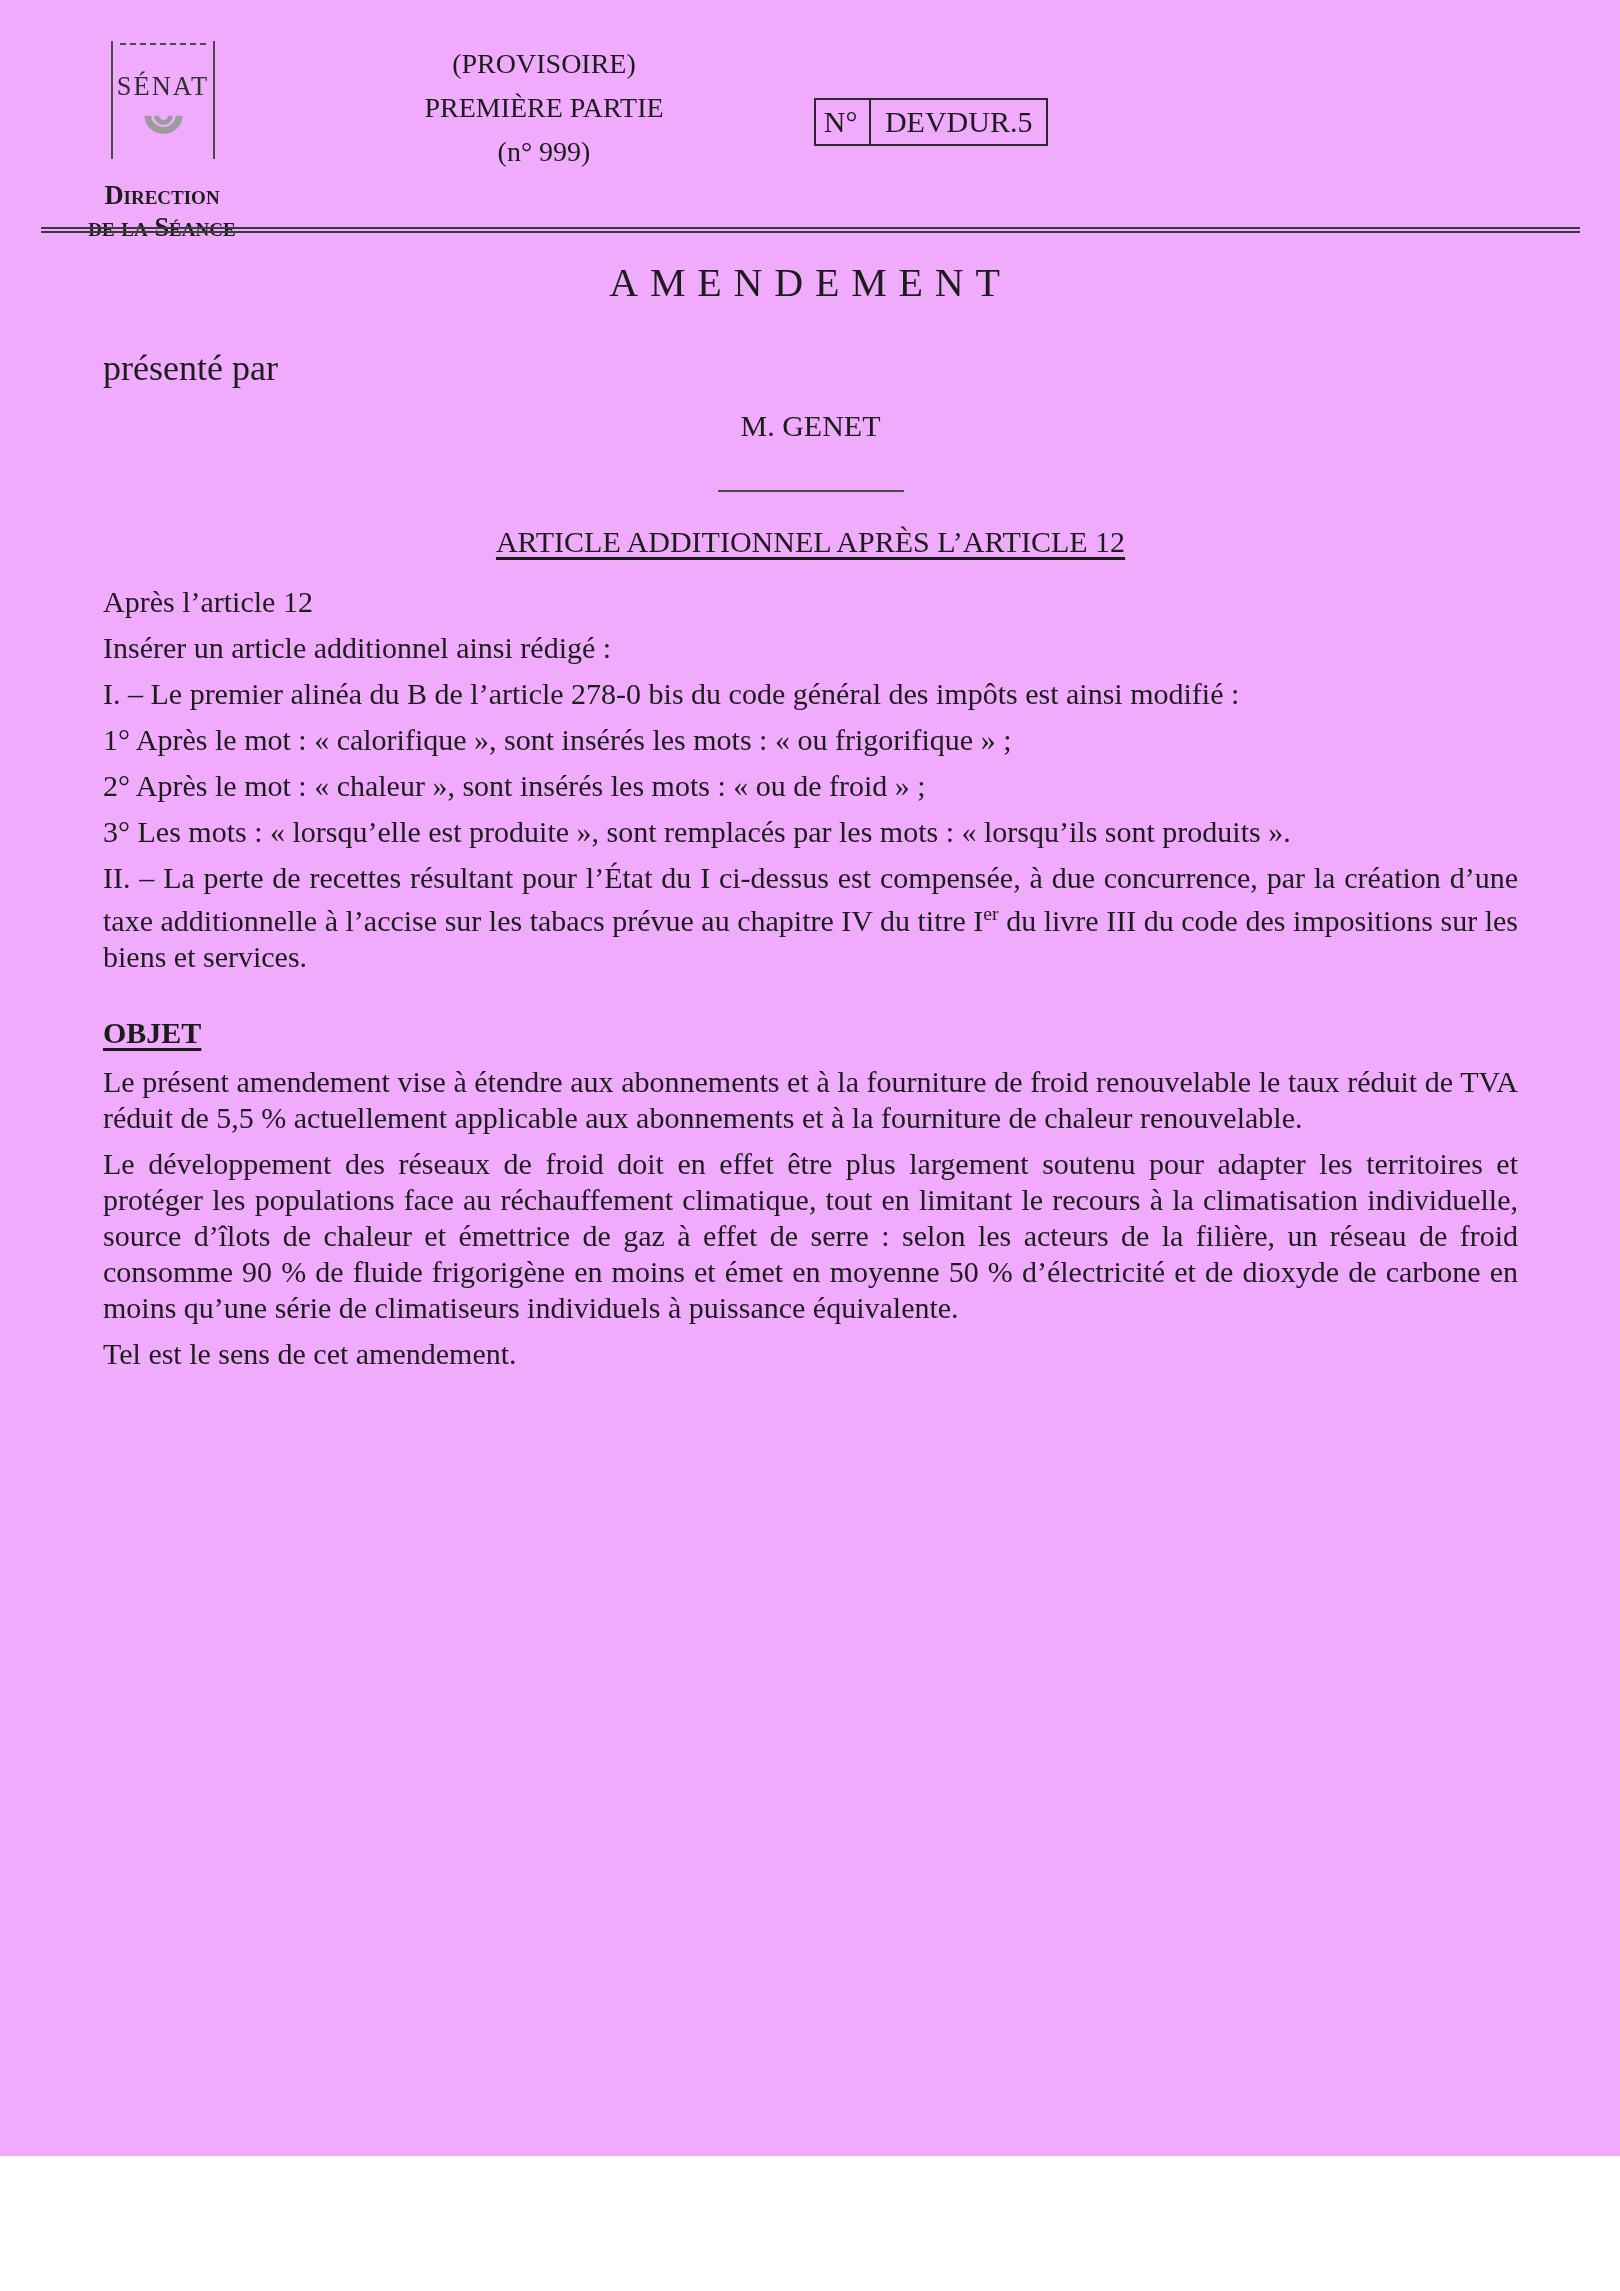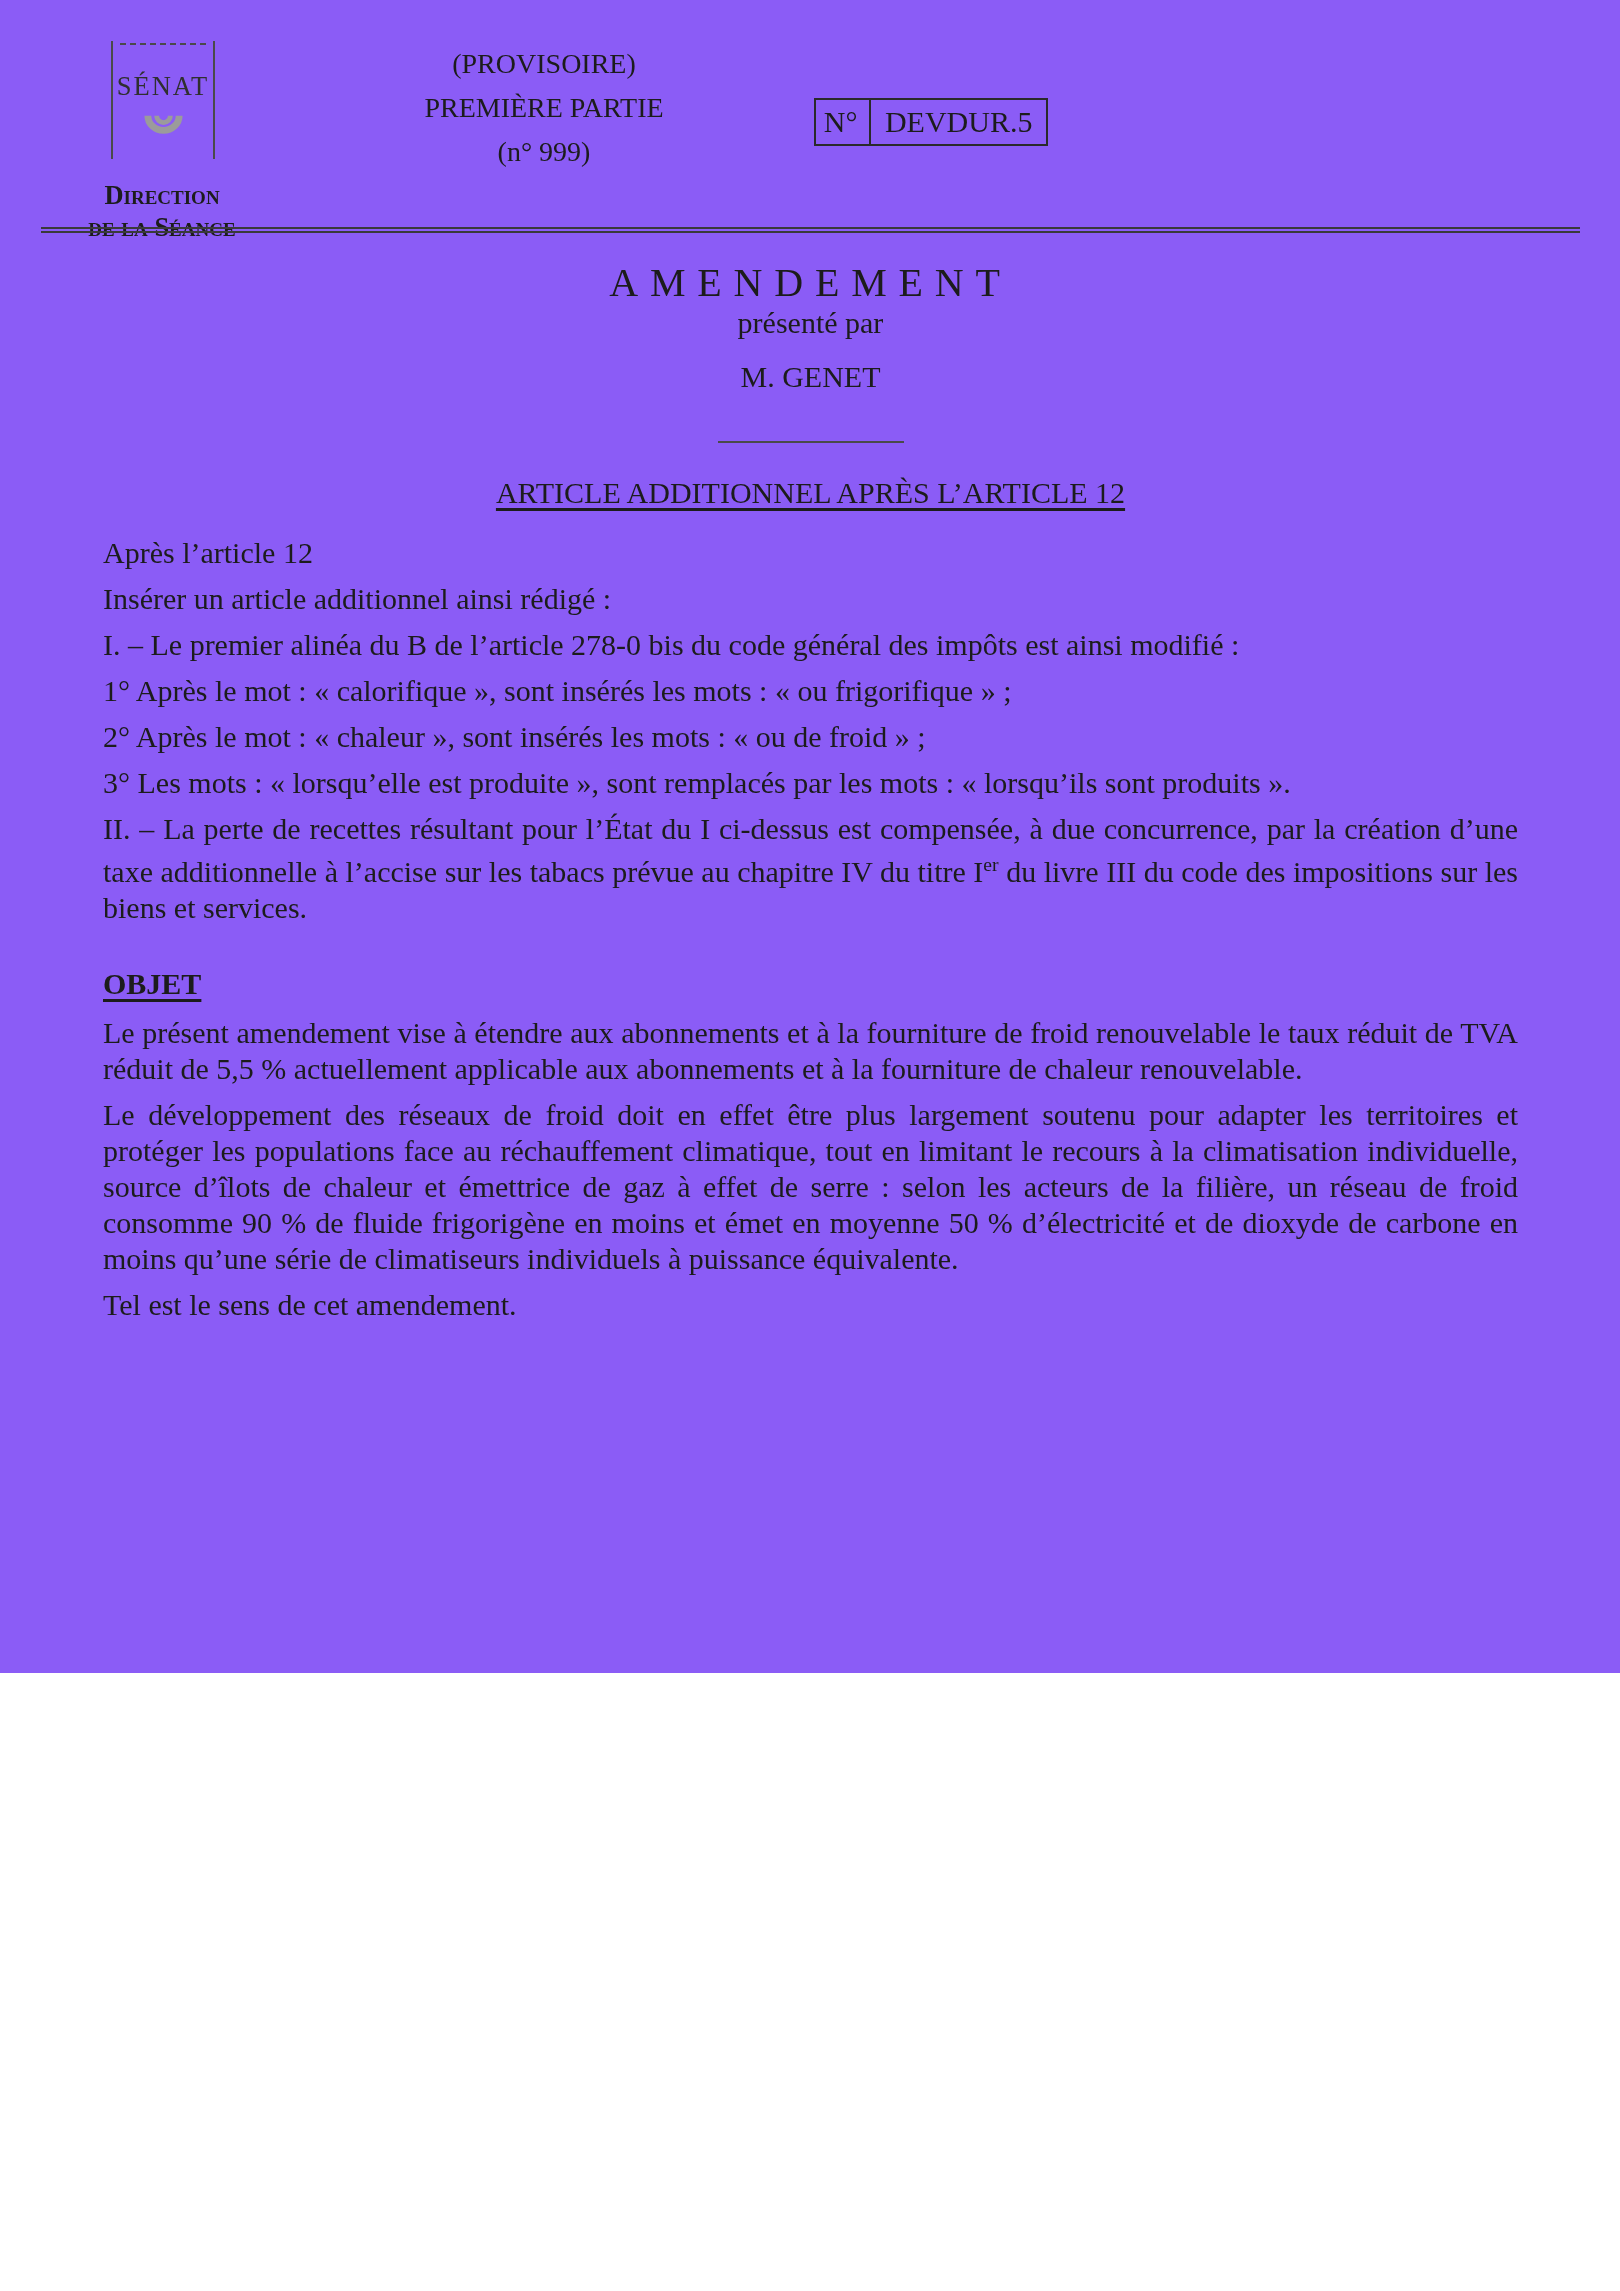--- a/index.html
+++ b/index.html
@@ -2,22 +2,22 @@
 <html><head>
 <meta charset="utf-8">
 <style>
   * { box-sizing: border-box; margin: 0; padding: 0; }
   html, body { background: #ffffff; }
   body { font-family: "Liberation Serif", "DejaVu Serif", serif; color: #1c1c1c; }
 
   .page {
     position: relative;
     width: 1620px;
-    height: 1673px;
-    background: #8b5cf6;
+    height: 2156px;
+    background: #f0abfc;
     overflow: hidden;
   }
 
   
   .logo {
     position: absolute;
     left: 111px; top: 41px;
     width: 104px; height: 118px;
     border-left: 2px solid #4a4a4a;
     border-right: 2px solid #4a4a4a;
@@ -95,22 +95,22 @@
 
   .title {
     margin-top: 11.8px;
     text-align: center;
     font-size: 40px;
     font-weight: normal;
     letter-spacing: 11.8px;
   }
 
   .presented {
-    text-align: center;
-    font-size: 30px;
+    margin-top: 41px;
+    font-size: 36px;
   }
   .author {
     margin-top: 20px;
     text-align: center;
     font-size: 30px;
   }
 
   .divider {
     width: 186px;
     margin: 47px auto 0;

